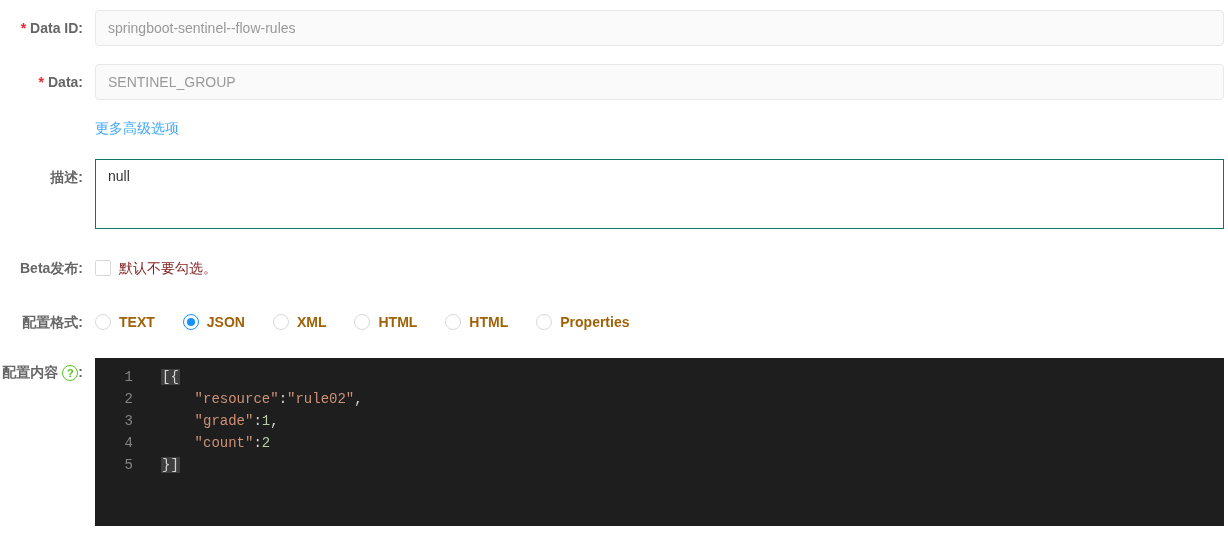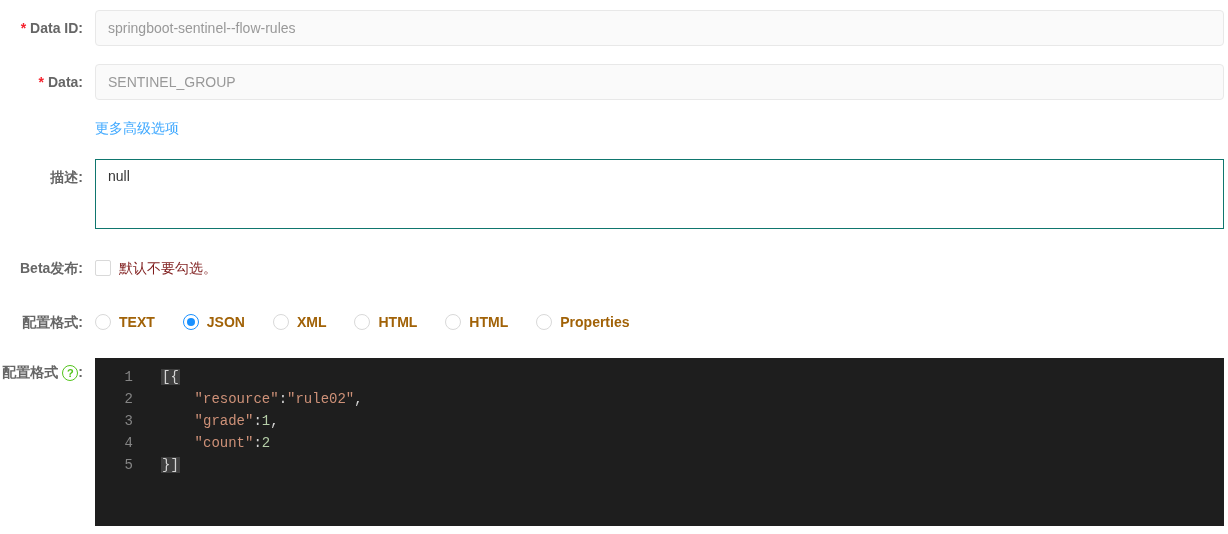--- a/index.html
+++ b/index.html
@@ -269,21 +269,21 @@
       <div class="radio-item">
         <div class="radio-circle"></div>
         <span class="radio-label">Properties</span>
       </div>
     </div>
   </div>
 </div>
 
 <div class="form-row">
   <div class="label-col content-label">
-    <span>配置格式</span><span class="help-icon">?</span><span>:</span>
+    <span>配置内容</span><span class="help-icon">?</span><span>:</span>
   </div>
   <div class="input-col">
     <div class="code-editor">
       <div class="line-numbers">
         <div>1</div>
         <div>2</div>
         <div>3</div>
         <div>4</div>
         <div>5</div>
       </div>

